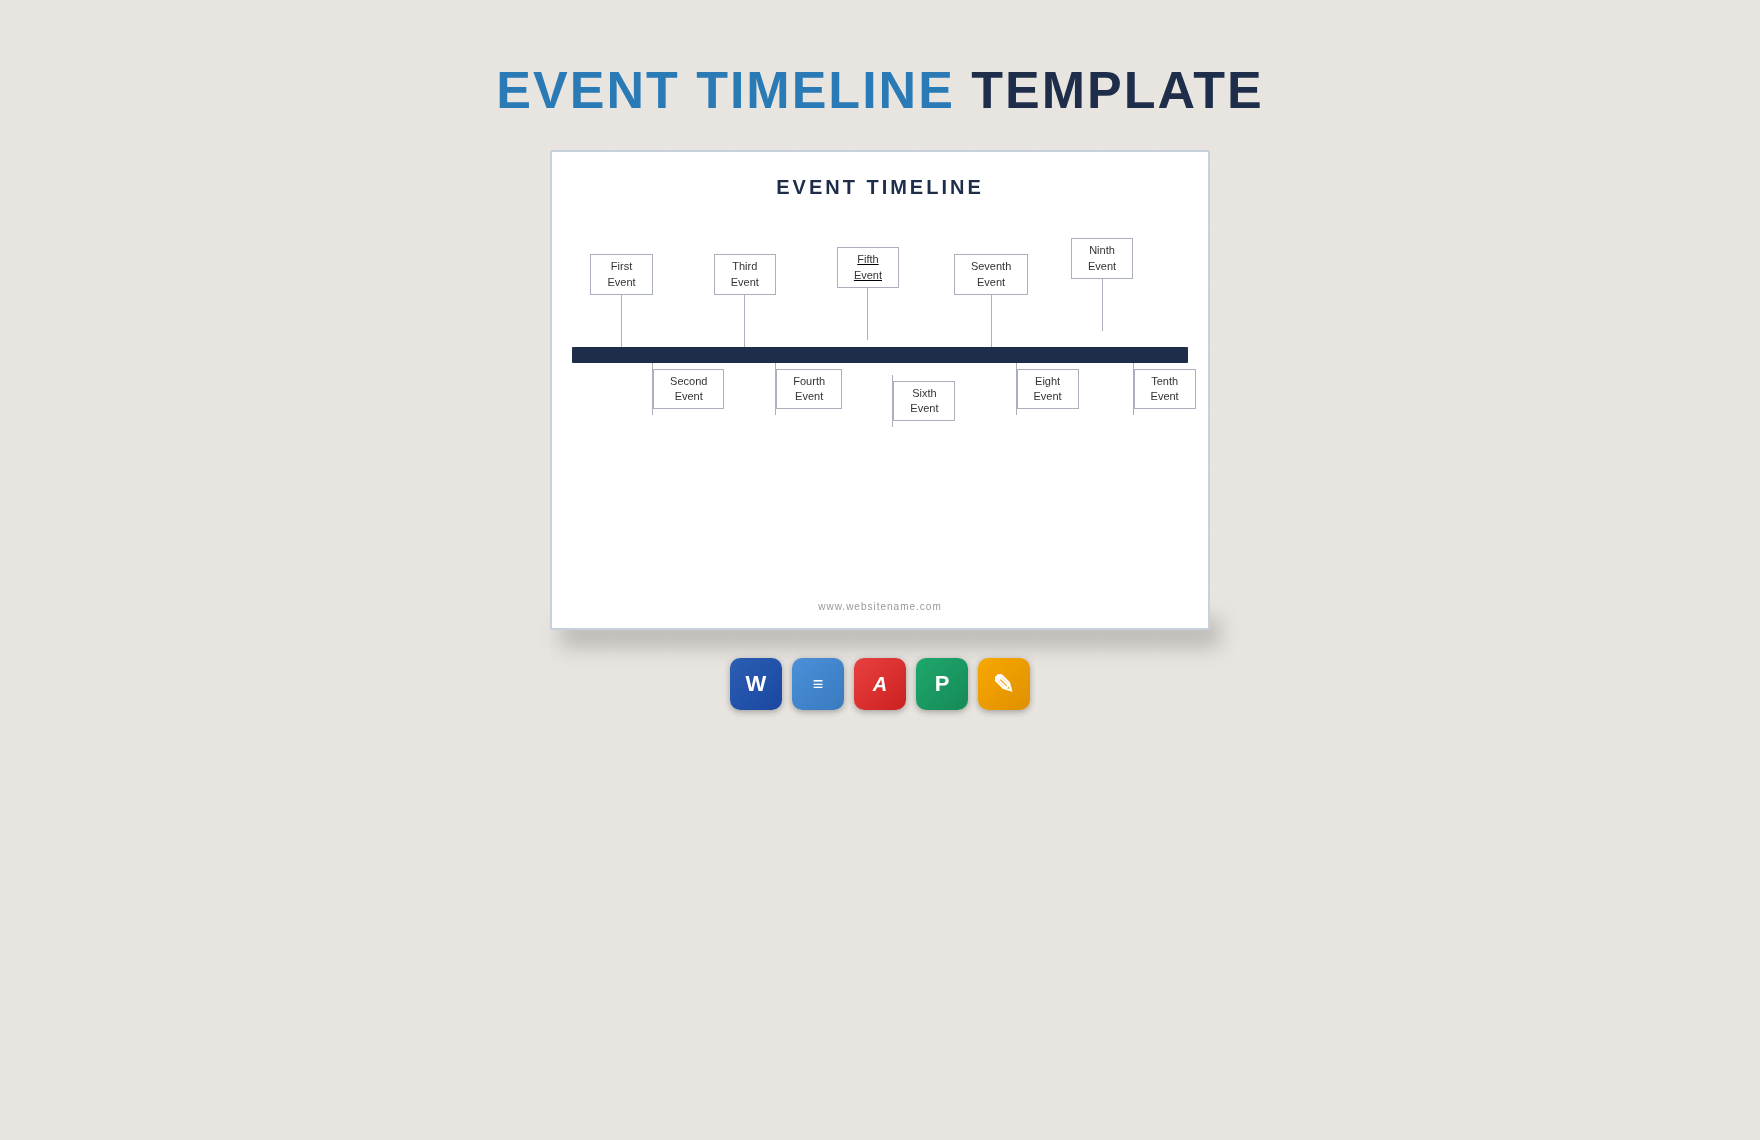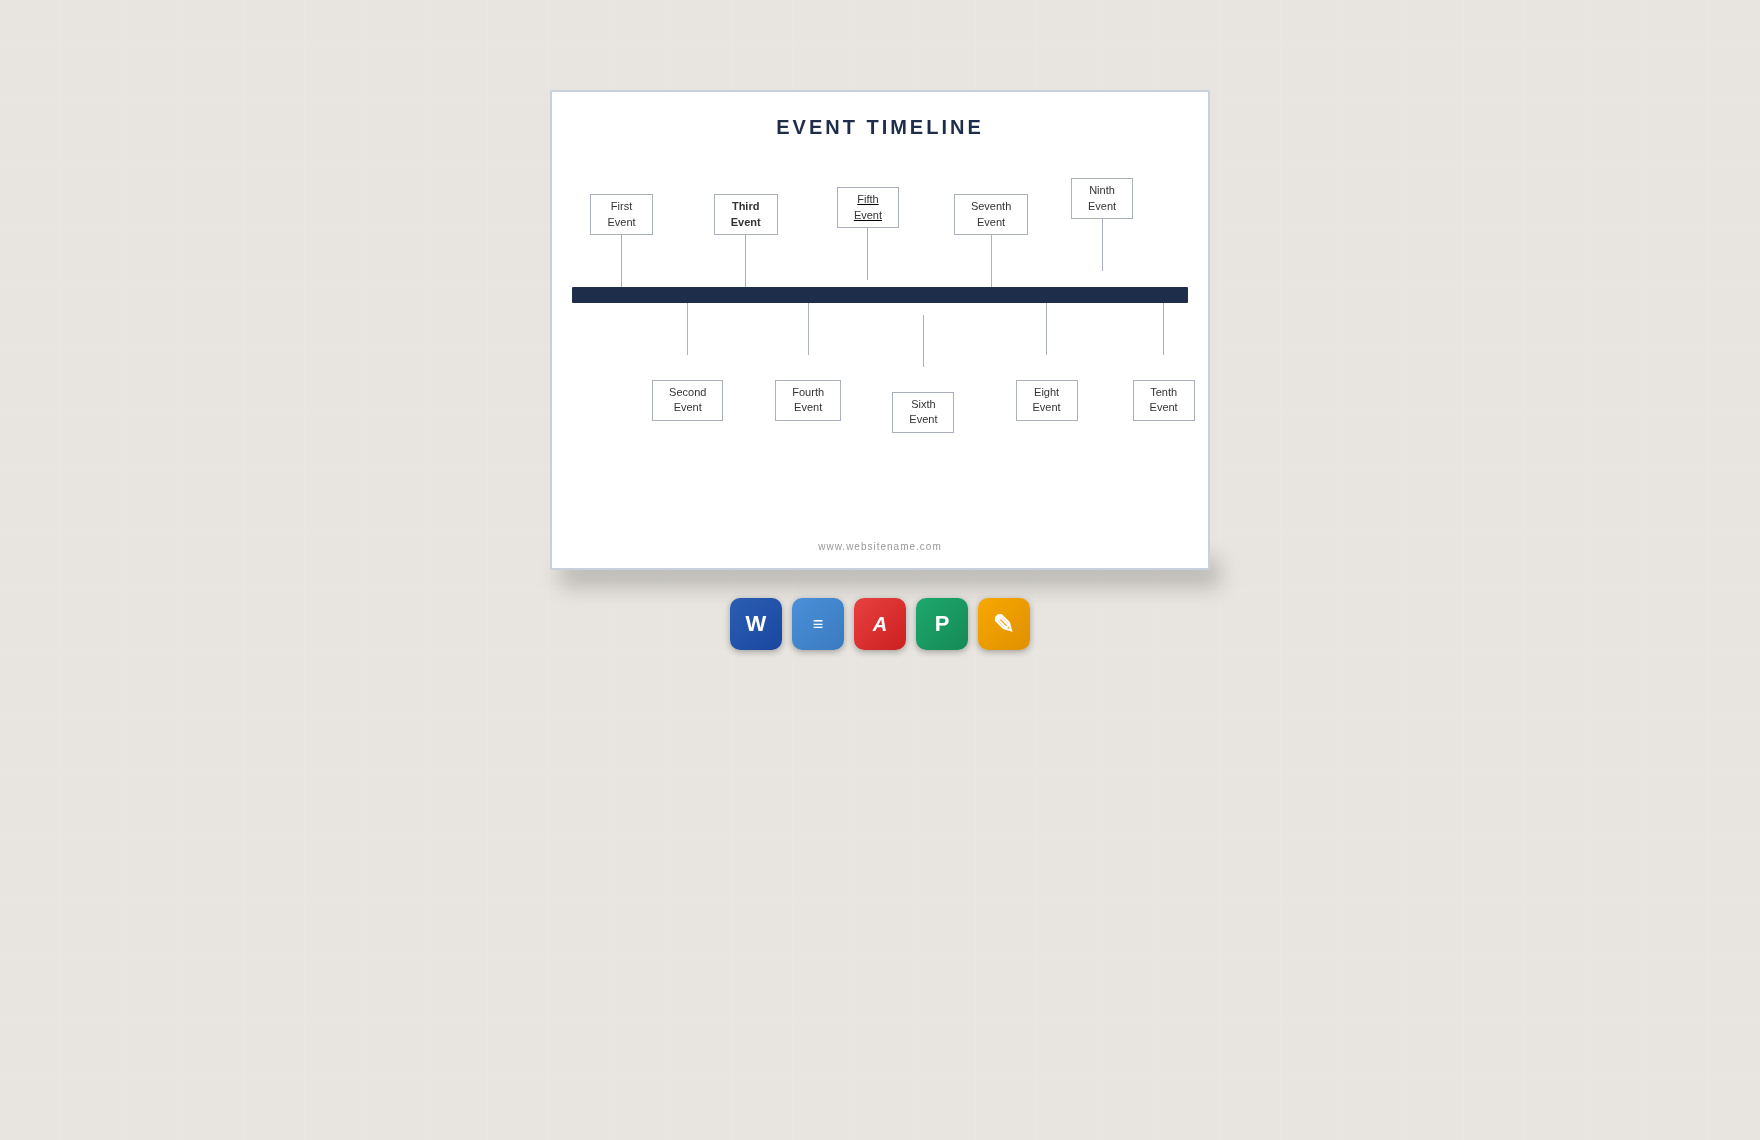--- a/index.html
+++ b/index.html
@@ -168,25 +168,24 @@
     }
 
     .event-line-above {
       width: 1px;
       background: #aab0bb;
       flex-shrink: 0;
     }
 
     .event-box-below {
       display: flex;
-      flex-direction: column;
+      flex-direction: row;
       align-items: center;
       position: absolute;
       top: 0;
-      gap: 25px;
     }
 
     .event-line-below {
       width: 1px;
       background: #aab0bb;
       flex-shrink: 0;
     }
 
     .doc-footer {
       margin-top: auto;
@@ -219,37 +218,40 @@
     .icon-word { background: linear-gradient(135deg, #2b5eb3, #1a47a0); }
     .icon-docs { background: linear-gradient(135deg, #4a90d9, #3a7abf); }
     .icon-pdf  { background: linear-gradient(135deg, #e84040, #cc2020); }
     .icon-pub  { background: linear-gradient(135deg, #1ea86e, #168a56); }
     .icon-pages{ background: linear-gradient(135deg, #f7a800, #e09000); }
   </style>
 </head>
 <body>
 
 <div class="page-header">
+  <div class="page-title">
+    <span class="blue-part">EVENT TIMELINE</span><span class="dark-part"> TEMPLATE</span>
+  </div>
 </div>
 
 <div class="document-wrapper">
   <div class="document-shadow"></div>
   <div class="document">
     <div class="doc-title">EVENT TIMELINE</div>
 
     <div class="timeline-area">
 
       <div class="above-events" style="position:relative; height:130px;">
 
         <div class="event-box-above" style="left:3%; bottom:0;">
           <div class="event-label">First<br>Event</div>
           <div class="event-line-above" style="height:52px;"></div>
         </div>
 
-        <div class="event-box-above" style="left:23%; bottom:0;font-weight:bold;">
+        <div class="event-box-above" style="left:23%; bottom:0;">
           <div class="event-label">Third<br>Event</div>
           <div class="event-line-above" style="height:52px;"></div>
         </div>
 
         <div class="event-box-above" style="left:43%; bottom:7px;text-decoration:underline;">
           <div class="event-label">Fifth<br>Event</div>
           <div class="event-line-above" style="height:52px;"></div>
         </div>
 
         <div class="event-box-above" style="left:62%; bottom:0;">

